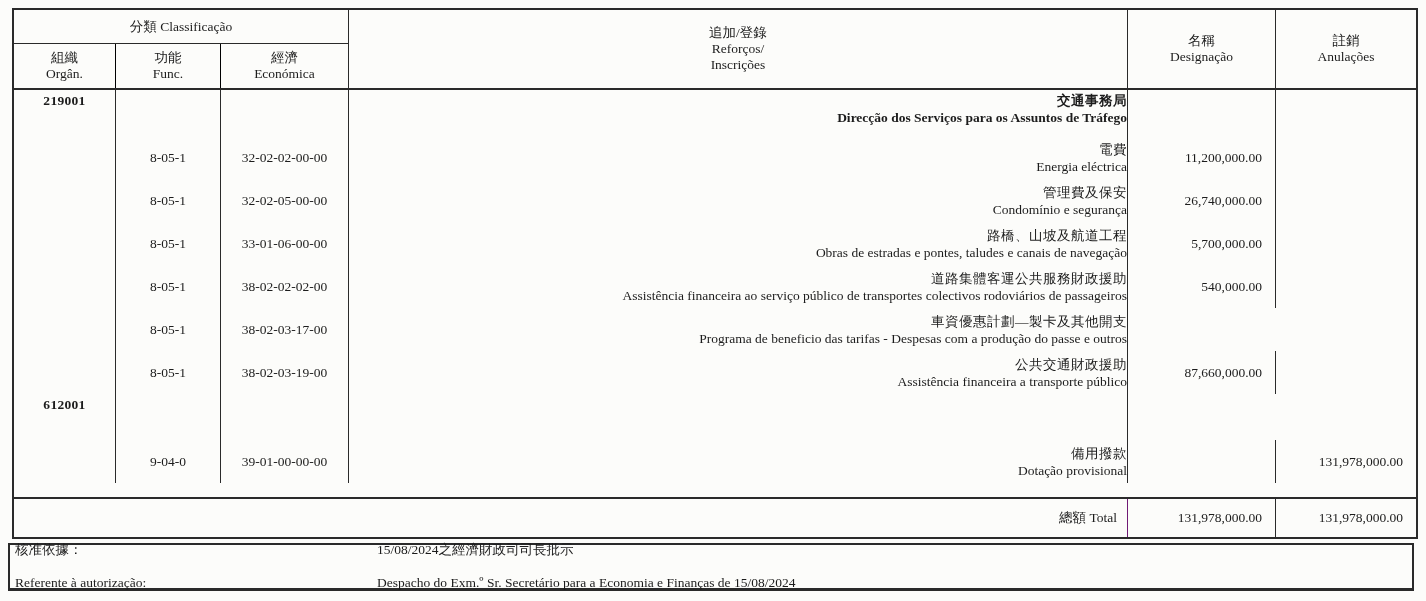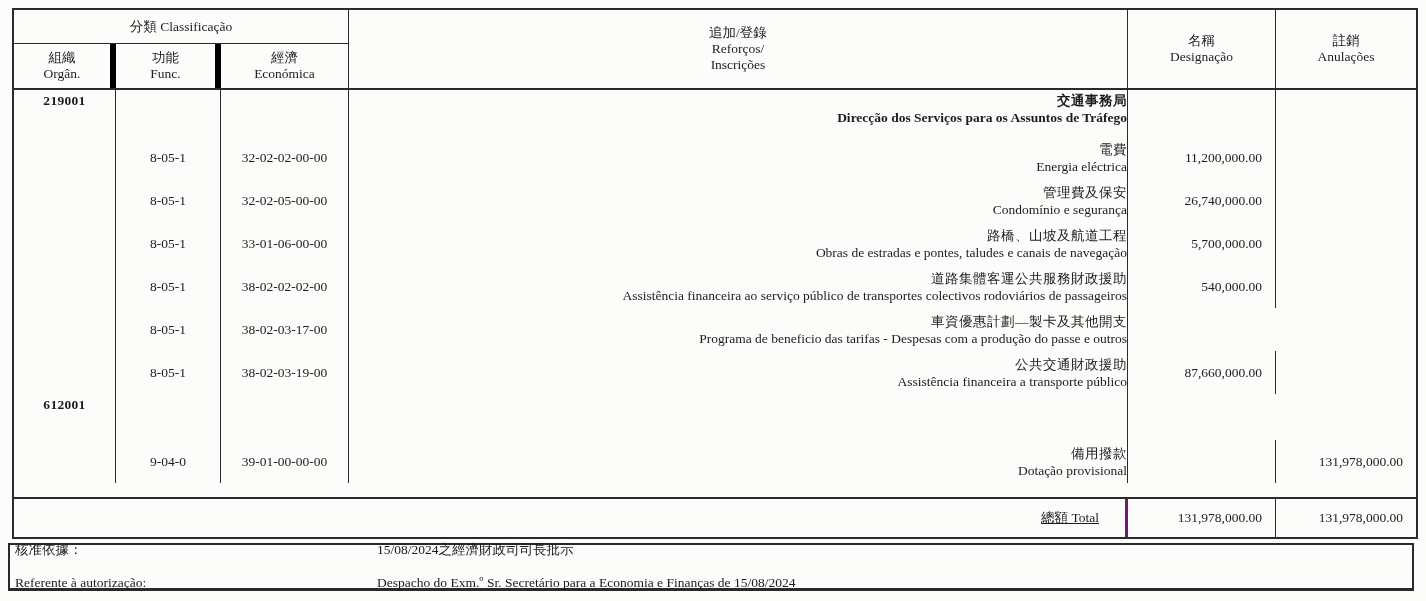--- a/index.html
+++ b/index.html
@@ -13,40 +13,40 @@
   
   .main-table {
     position:absolute; left:12px; top:8px; width:1406px;
     border:2px solid #2a2a2a; background:#fcfcfa;
   }
   .thead { display:grid; grid-template-columns:335px 1fr 148px 140px; border-bottom:2px solid #2a2a2a; height:80px; }
   .th-class-block { border-right:1px solid #2a2a2a; display:flex; flex-direction:column; }
   .th-class-top { height:34px; border-bottom:1px solid #2a2a2a; display:flex; align-items:center; justify-content:center; }
   .th-class-sub { flex:1; display:grid; grid-template-columns:102px 105px 1fr; }
   .th-sub-cell { display:flex; flex-direction:column; align-items:center; justify-content:center; line-height:16px; }
-  .th-sub-cell.bline { border-right:6px solid #000000; }
+  .th-sub-cell.bline { border-right:1px solid #000000; }
   .th-cell { display:flex; flex-direction:column; align-items:center; justify-content:center; line-height:16px; }
   .th-cell.bline { border-right:1px solid #2a2a2a; }
   
   .tbody { border-bottom:2px solid #2a2a2a; padding-bottom:14px; }
   .trow { display:grid; grid-template-columns:102px 105px 128px 1fr 148px 140px; }
   .trow.agency { min-height:46px; }
   .trow.item { min-height:43px; }
   .c { border-right:1px solid #2a2a2a; }
   .c:last-child { border-right:none; }
   .cell-org { display:flex; justify-content:center; padding-top:3px; font-weight:bold; letter-spacing:.3px; }
   .cell-code { display:flex; align-items:center; justify-content:center; }
   .cell-desig { padding-left:7px; display:flex; flex-direction:column; justify-content:center; line-height:17px;text-align:right; }
   .cell-desig .zh { letter-spacing:.5px; }
   .agency .cell-desig { justify-content:flex-start; padding-top:2px; }
   .agency .cell-desig .zh, .agency .cell-desig .pt { font-weight:bold; }
   .cell-amt { display:flex; align-items:center; justify-content:flex-end; padding-right:13px; }
   
   .total-row { display:grid; grid-template-columns:1fr 148px 140px; height:38px; }
-  .total-label { display:flex; align-items:center; justify-content:flex-end; padding-right:26px; border-right:3px solid #701a75;text-decoration:underline; }
+  .total-label { display:flex; align-items:center; justify-content:flex-end; padding-right:10px; border-right:1px solid #701a75; }
   .total-amt { display:flex; align-items:center; justify-content:flex-end; padding-right:13px; }
   .total-amt.bline { border-right:1px solid #2a2a2a; }
   
   .footer-box {
     position:absolute; left:8px; top:543px; width:1406px; height:48px;
     border:2px solid #2a2a2a; border-bottom-width:3px;
     display:flex; align-items:center; background:#fcfcfa;
   }
   .fcol { display:flex; flex-direction:column; line-height:18px;gap:15px; }
   .fcol.labels { width:367px; padding-left:5px; }

